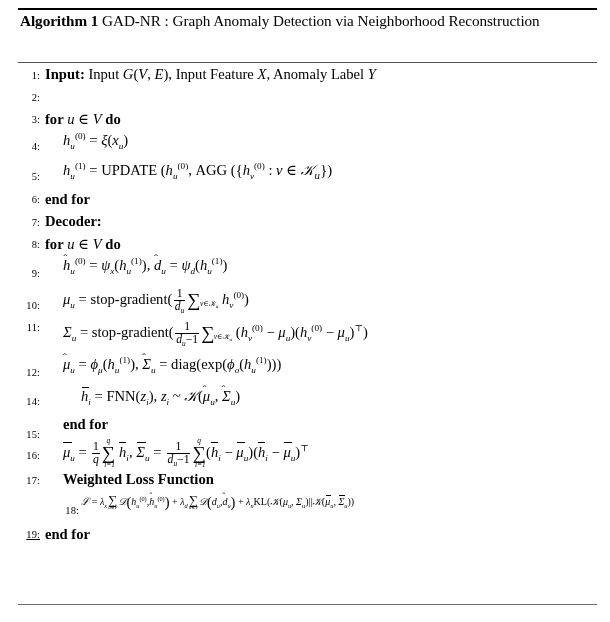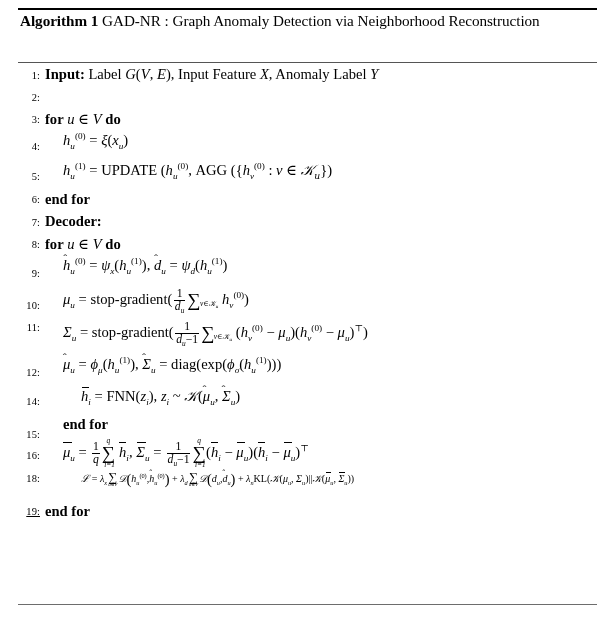--- a/index.html
+++ b/index.html
@@ -197,21 +197,21 @@
   <div class="caption">
     <span class="algname">Algorithm 1</span><span class="captext"> </span><span class="captext">GAD-NR : Graph Anomaly Detection via Neighborhood Reconstruction</span>
   </div>
 
   <div class="lines">
 
     <div class="row" style="height:22px;">
       <span class="lineno" style="top:4px;">1:</span>
       <span class="content ind0">
         <span class="kw">Input:</span>
-        <span class="rm">Label</span><span class="it"> G</span><span class="rm">(</span><span class="it">V</span><span class="rm">,</span><span class="it"> E</span><span class="rm">),</span>
+        <span class="rm">Input</span><span class="it"> G</span><span class="rm">(</span><span class="it">V</span><span class="rm">,</span><span class="it"> E</span><span class="rm">),</span>
         <span class="rm">Input Feature</span><span class="it"> X</span><span class="rm">,</span>
         <span class="rm">Anomaly Label</span><span class="it"> Y</span>
       </span>
     </div>
 
     <div class="row" style="height:22px;">
       <span class="lineno" style="top:4px;">2:</span>
     </div>
 
     <div class="row" style="height:22px;">
@@ -303,23 +303,29 @@
       </span>
     </div>
 
     <div class="row mathrow" style="height:33px;">
       <span class="lineno" style="top:12px;">16:</span>
       <span class="content ind1">
         <span class="bar-wrap"><span class="bar" style="left:4%;right:28%;">&nbsp;</span><span class="it">μ<sub>u</sub></span></span> = <span class="frac"><span class="num rm">1</span><span class="den it">q</span></span><span class="sumidx"><span class="top"><span class="it">q</span></span><span class="sg">∑</span><span class="bot"><span class="it">i</span>=1</span></span> <span class="bar-wrap"><span class="bar" style="left:4%;right:30%;"></span><span class="it">h<sub>i</sub></span></span><span class="rm">,&nbsp;</span><span class="bar-wrap"><span class="bar" style="left:4%;right:28%;"></span><span class="it">Σ<sub>u</sub></span></span> = <span class="frac"><span class="num rm">1</span><span class="den"><span class="it">d<sub>u</sub></span><span class="rm">−1</span></span></span><span class="sumidx"><span class="top"><span class="it">q</span></span><span class="sg">∑</span><span class="bot"><span class="it">i</span>=1</span></span><span class="rm">(</span><span class="bar-wrap"><span class="bar" style="left:4%;right:30%;"></span><span class="it">h<sub>i</sub></span></span> <span class="rm">−</span> <span class="bar-wrap"><span class="bar" style="left:4%;right:28%;"></span><span class="it">μ<sub>u</sub></span></span><span class="rm">)(</span><span class="bar-wrap"><span class="bar" style="left:4%;right:30%;"></span><span class="it">h<sub>i</sub></span></span> <span class="rm">−</span> <span class="bar-wrap"><span class="bar" style="left:4%;right:28%;"></span><span class="it">μ<sub>u</sub></span></span><span class="rm">)<sup class="rmn">⊤</sup></span>
       </span>
     </div>
 
+    <div class="row" style="height:23px;">
+      <span class="lineno" style="top:4px;">17:</span>
+      <span class="content ind1">
+        <span class="kw">Weighted Loss Function</span>
+      </span>
+    </div>
 
     <div class="row small-line" style="height:32px;">
-      <span class="lineno" style="top:2px;">18:</span>
+      <span class="lineno" style="top:11px;padding-left:39px;">18:</span>
       <span class="content ind2" style="font-size:10px;">
         <span class="cal">ℒ</span> <span class="rm">=</span> <span class="it">λ<sub>x</sub></span><span class="sumstack"><span class="sgn">∑</span><span class="lim"><span class="it">u</span>∈<span class="it">V</span></span></span><span class="cal">𝒟</span><span class="paren-big">(</span><span class="it">h<sub>u</sub><sup class="rmn">(0)</sup></span><span class="rm">,</span><span class="hat-wrap"><span class="hat">̂</span><span class="it">h<sub>u</sub><sup class="rmn">(0)</sup></span></span><span class="paren-big">)</span> <span class="rm">+</span> <span class="it">λ<sub>d</sub></span><span class="sumstack"><span class="sgn">∑</span><span class="lim"><span class="it">u</span>∈<span class="it">V</span></span></span><span class="cal">𝒟</span><span class="paren-big">(</span><span class="it">d<sub>u</sub></span><span class="rm">,</span><span class="hat-wrap"><span class="hat" style="left:16%;">̂</span><span class="it">d<sub>u</sub></span></span><span class="paren-big">)</span> <span class="rm">+</span> <span class="it">λ<sub>n</sub></span><span class="rm">KL</span><span class="rm">(</span><span class="cal">𝒦</span><span class="rm">(</span><span class="it">μ<sub>u</sub></span><span class="rm">,</span> <span class="it">Σ<sub>u</sub></span><span class="rm">)||</span><span class="cal">𝒦</span><span class="rm">(</span><span class="bar-wrap"><span class="bar" style="left:4%;right:28%;"></span><span class="it">μ<sub>u</sub></span></span><span class="rm">,</span> <span class="bar-wrap"><span class="bar" style="left:4%;right:28%;"></span><span class="it">Σ<sub>u</sub></span></span><span class="rm">))</span>
       </span>
     </div>
 
     <div class="row" style="height:22px;">
       <span class="lineno" style="top:3px;text-decoration:underline;">19:</span>
       <span class="content ind0">
         <span class="kw">end for</span>
       </span>

